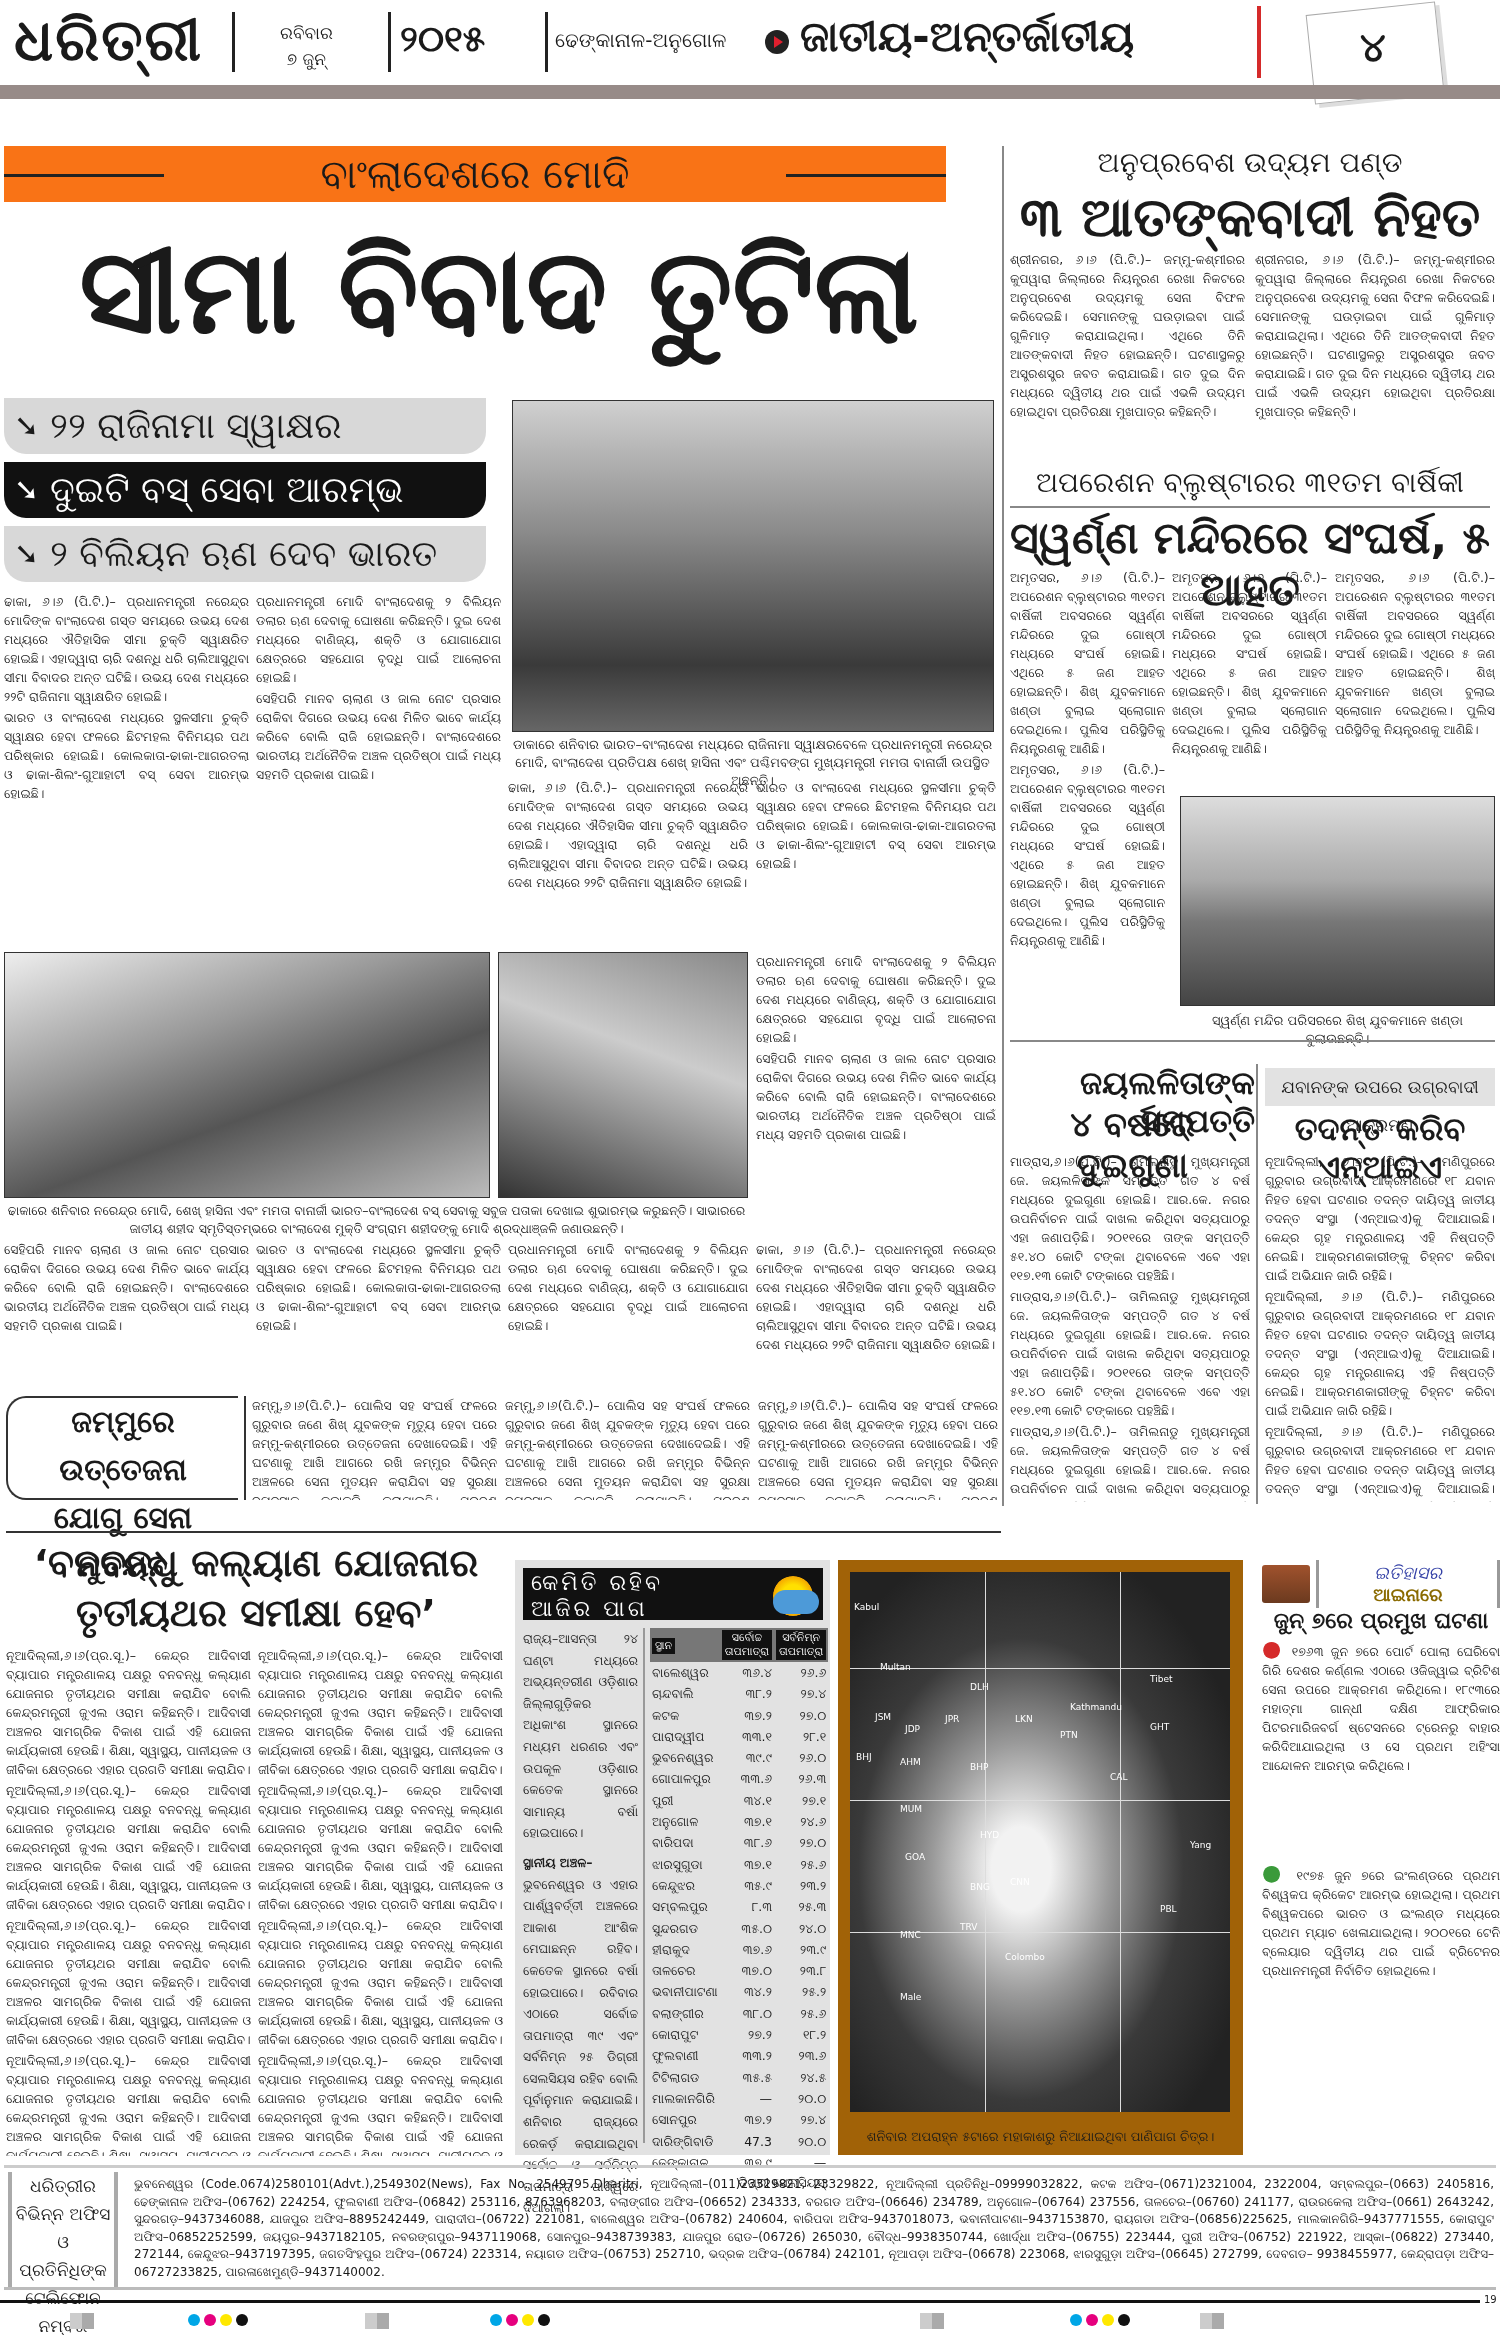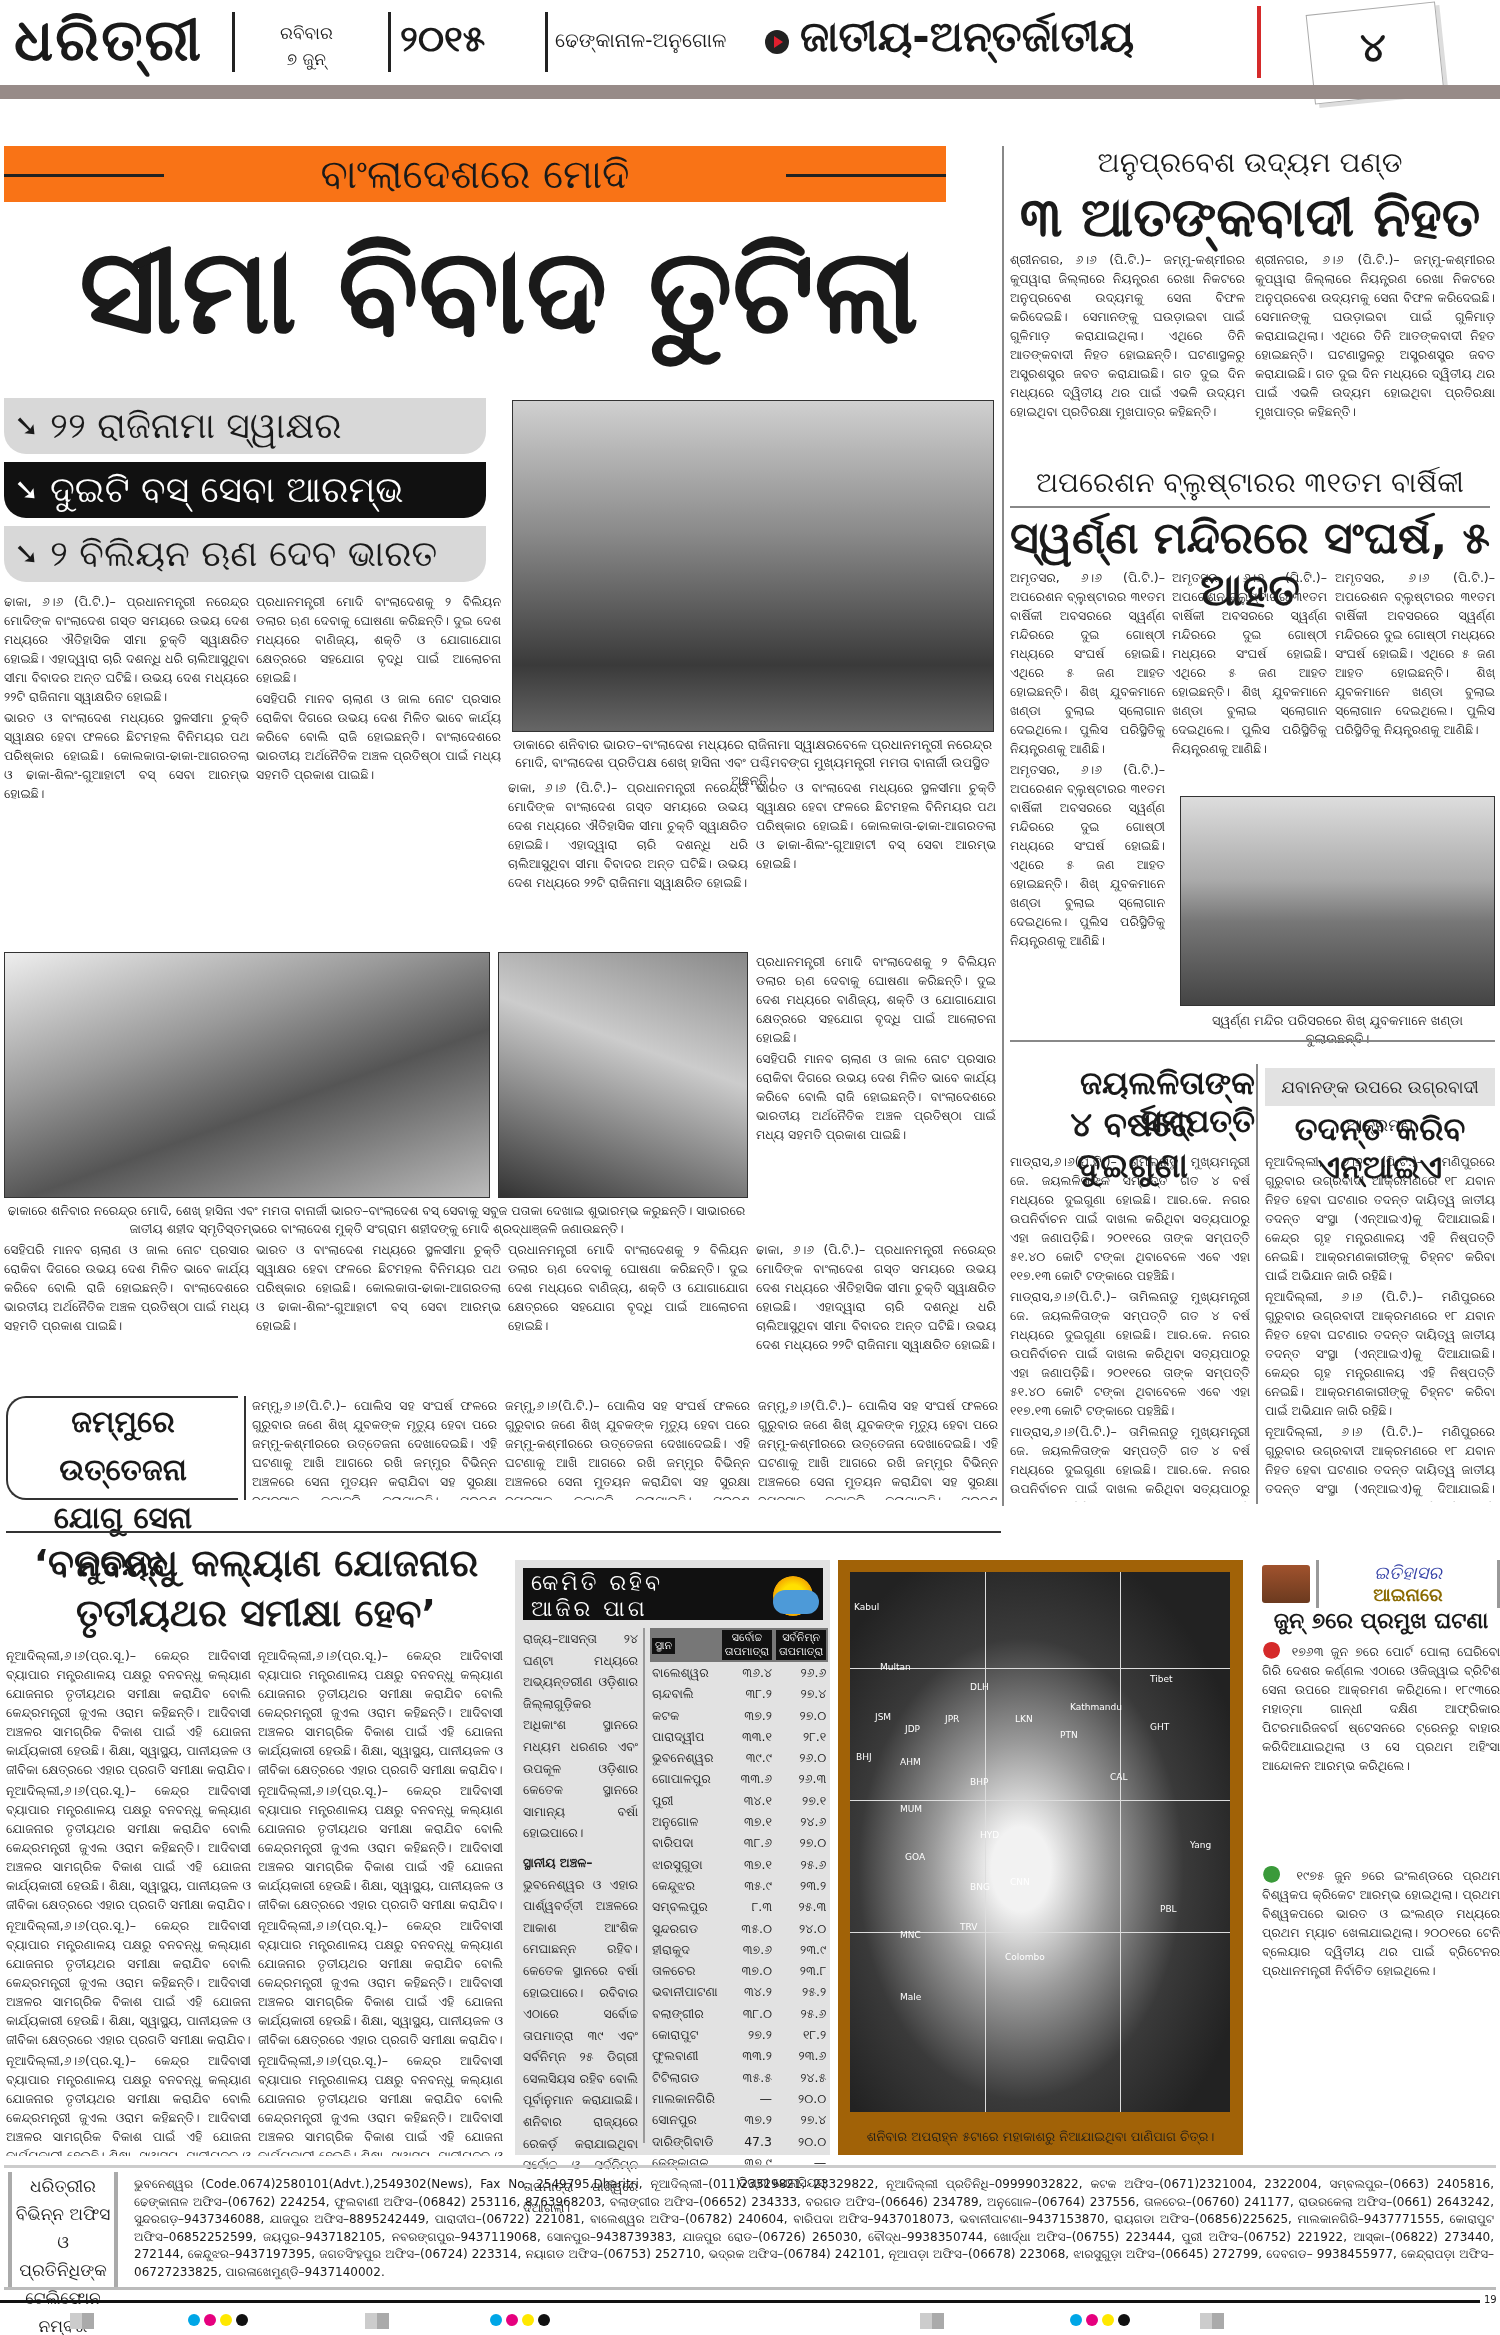--- a/index.html
+++ b/index.html
@@ -368,21 +368,21 @@
         <div class="lbl" style="left: 25px; top: 140px;">JSM</div>
         <div class="lbl" style="left: 55px; top: 152px;">JDP</div>
         <div class="lbl" style="left: 95px; top: 142px;">JPR</div>
         <div class="lbl" style="left: 165px; top: 142px;">LKN</div>
         <div class="lbl" style="left: 210px; top: 158px;">PTN</div>
         <div class="lbl" style="left: 220px; top: 130px;">Kathmandu</div>
         <div class="lbl" style="left: 300px; top: 102px;">Tibet</div>
         <div class="lbl" style="left: 300px; top: 150px;">GHT</div>
         <div class="lbl" style="left: 6px; top: 180px;">BHJ</div>
         <div class="lbl" style="left: 50px; top: 185px;">AHM</div>
-        <div class="lbl" style="left: 120px; top: 205px;">BHP</div>
+        <div class="lbl" style="left: 120px; top: 190px;">BHP</div>
         <div class="lbl" style="left: 260px; top: 200px;">CAL</div>
         <div class="lbl" style="left: 50px; top: 232px;">MUM</div>
         <div class="lbl" style="left: 130px; top: 258px;">HYD</div>
         <div class="lbl" style="left: 55px; top: 280px;">GOA</div>
         <div class="lbl" style="left: 120px; top: 310px;">BNG</div>
         <div class="lbl" style="left: 160px; top: 305px;">CNN</div>
         <div class="lbl" style="left: 110px; top: 350px;">TRV</div>
         <div class="lbl" style="left: 50px; top: 358px;">MNC</div>
         <div class="lbl" style="left: 155px; top: 380px;">Colombo</div>
         <div class="lbl" style="left: 50px; top: 420px; text-align: right;">Male</div>

